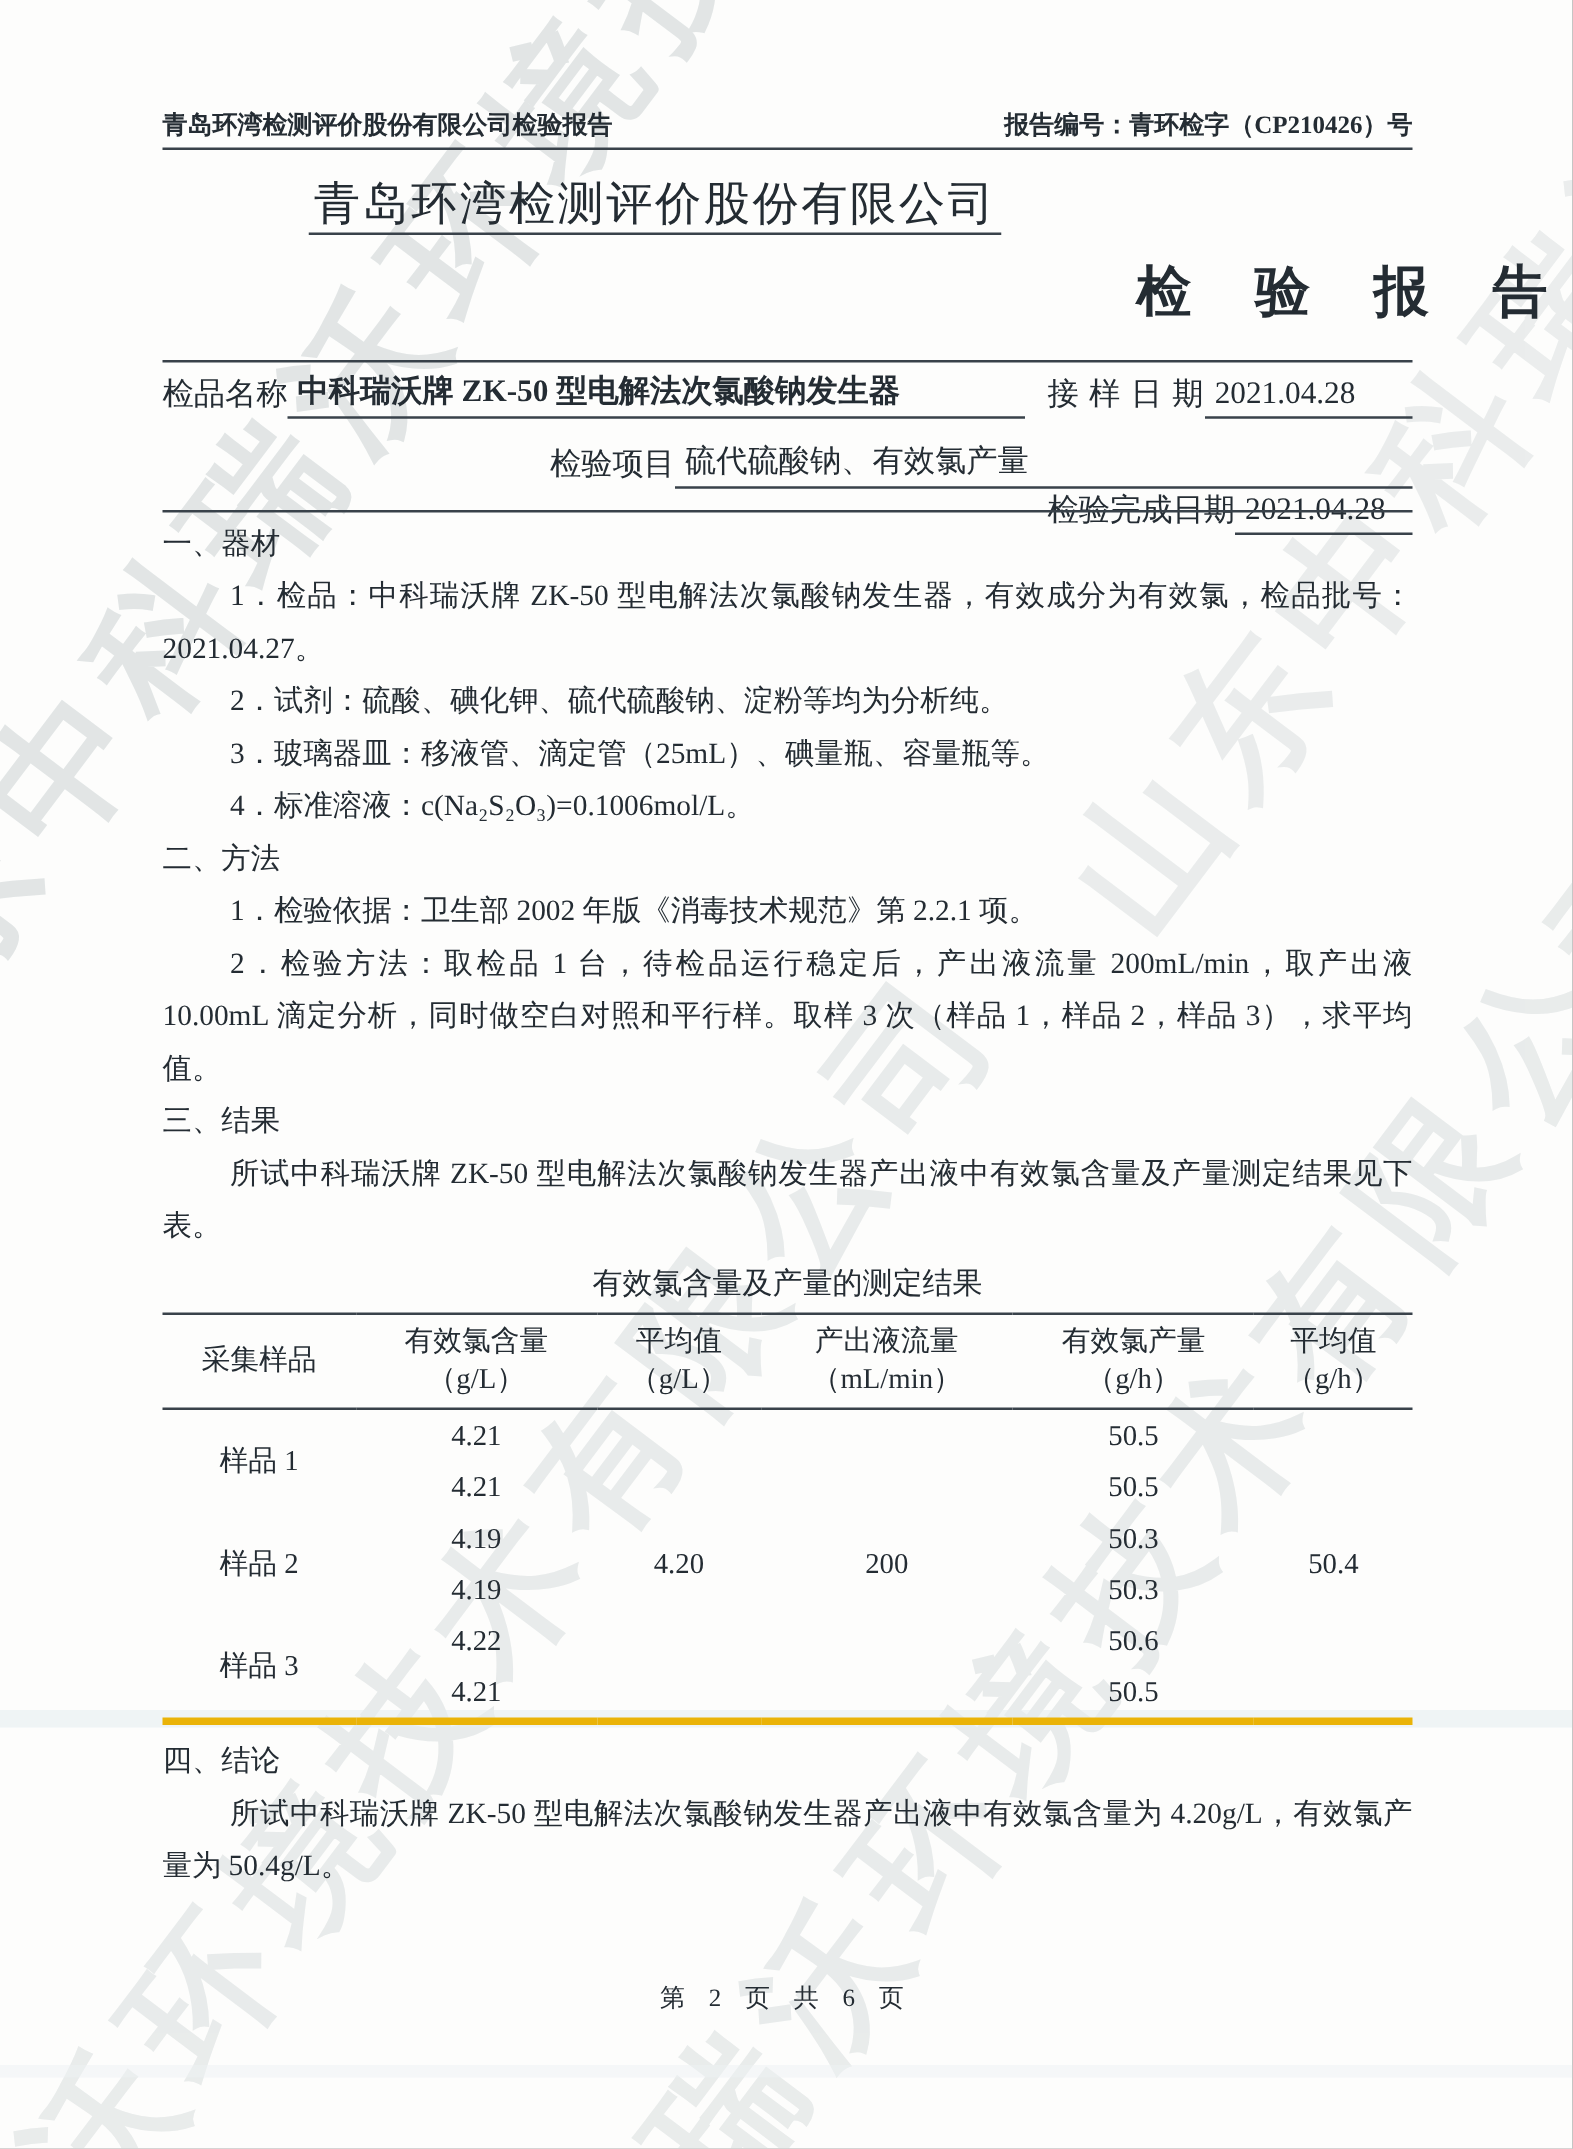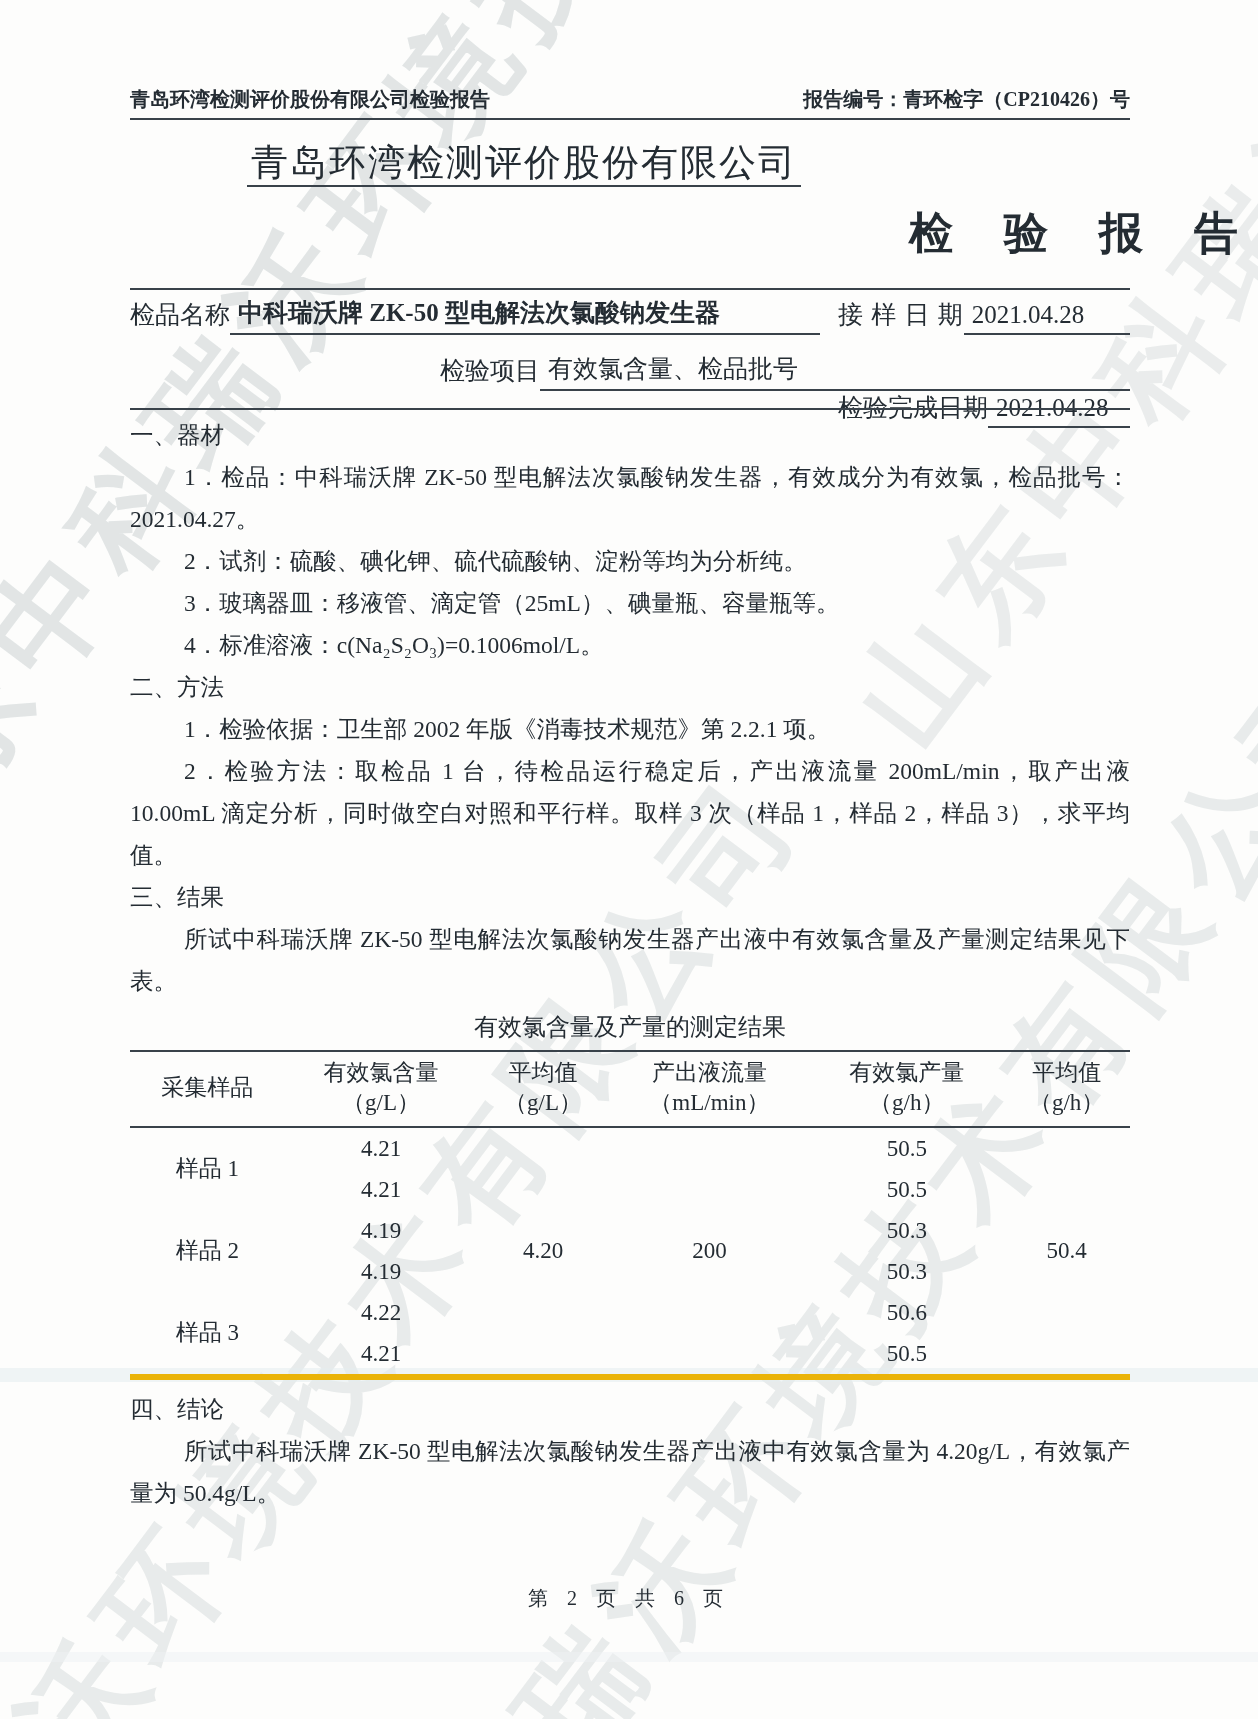--- a/index.html
+++ b/index.html
@@ -117,21 +117,21 @@
       <span class="fvalue">中科瑞沃牌 ZK-50 型电解法次氯酸钠发生器</span>
     </div>
     <div class="fgroup fgroup-right">
       <span class="flabel flabel-wide">接 样 日 期</span>
       <span class="fvalue fvalue-plain">2021.04.28</span>
     </div>
   </div>
   <div class="field-row field-row-2">
     <div class="fgroup fgroup-left">
       <span class="flabel">检验项目</span>
-      <span class="fvalue fvalue-plain">有效氯含量、检品批号</span>
+      <span class="fvalue fvalue-plain">硫代硫酸钠、有效氯产量</span>
     </div>
     <div class="fgroup fgroup-right">
       <span class="flabel">检验完成日期</span>
       <span class="fvalue fvalue-plain">2021.04.28</span>
     </div>
   </div>
 
   <div class="rule rule-2"></div>
 
   <div class="body-flow">

